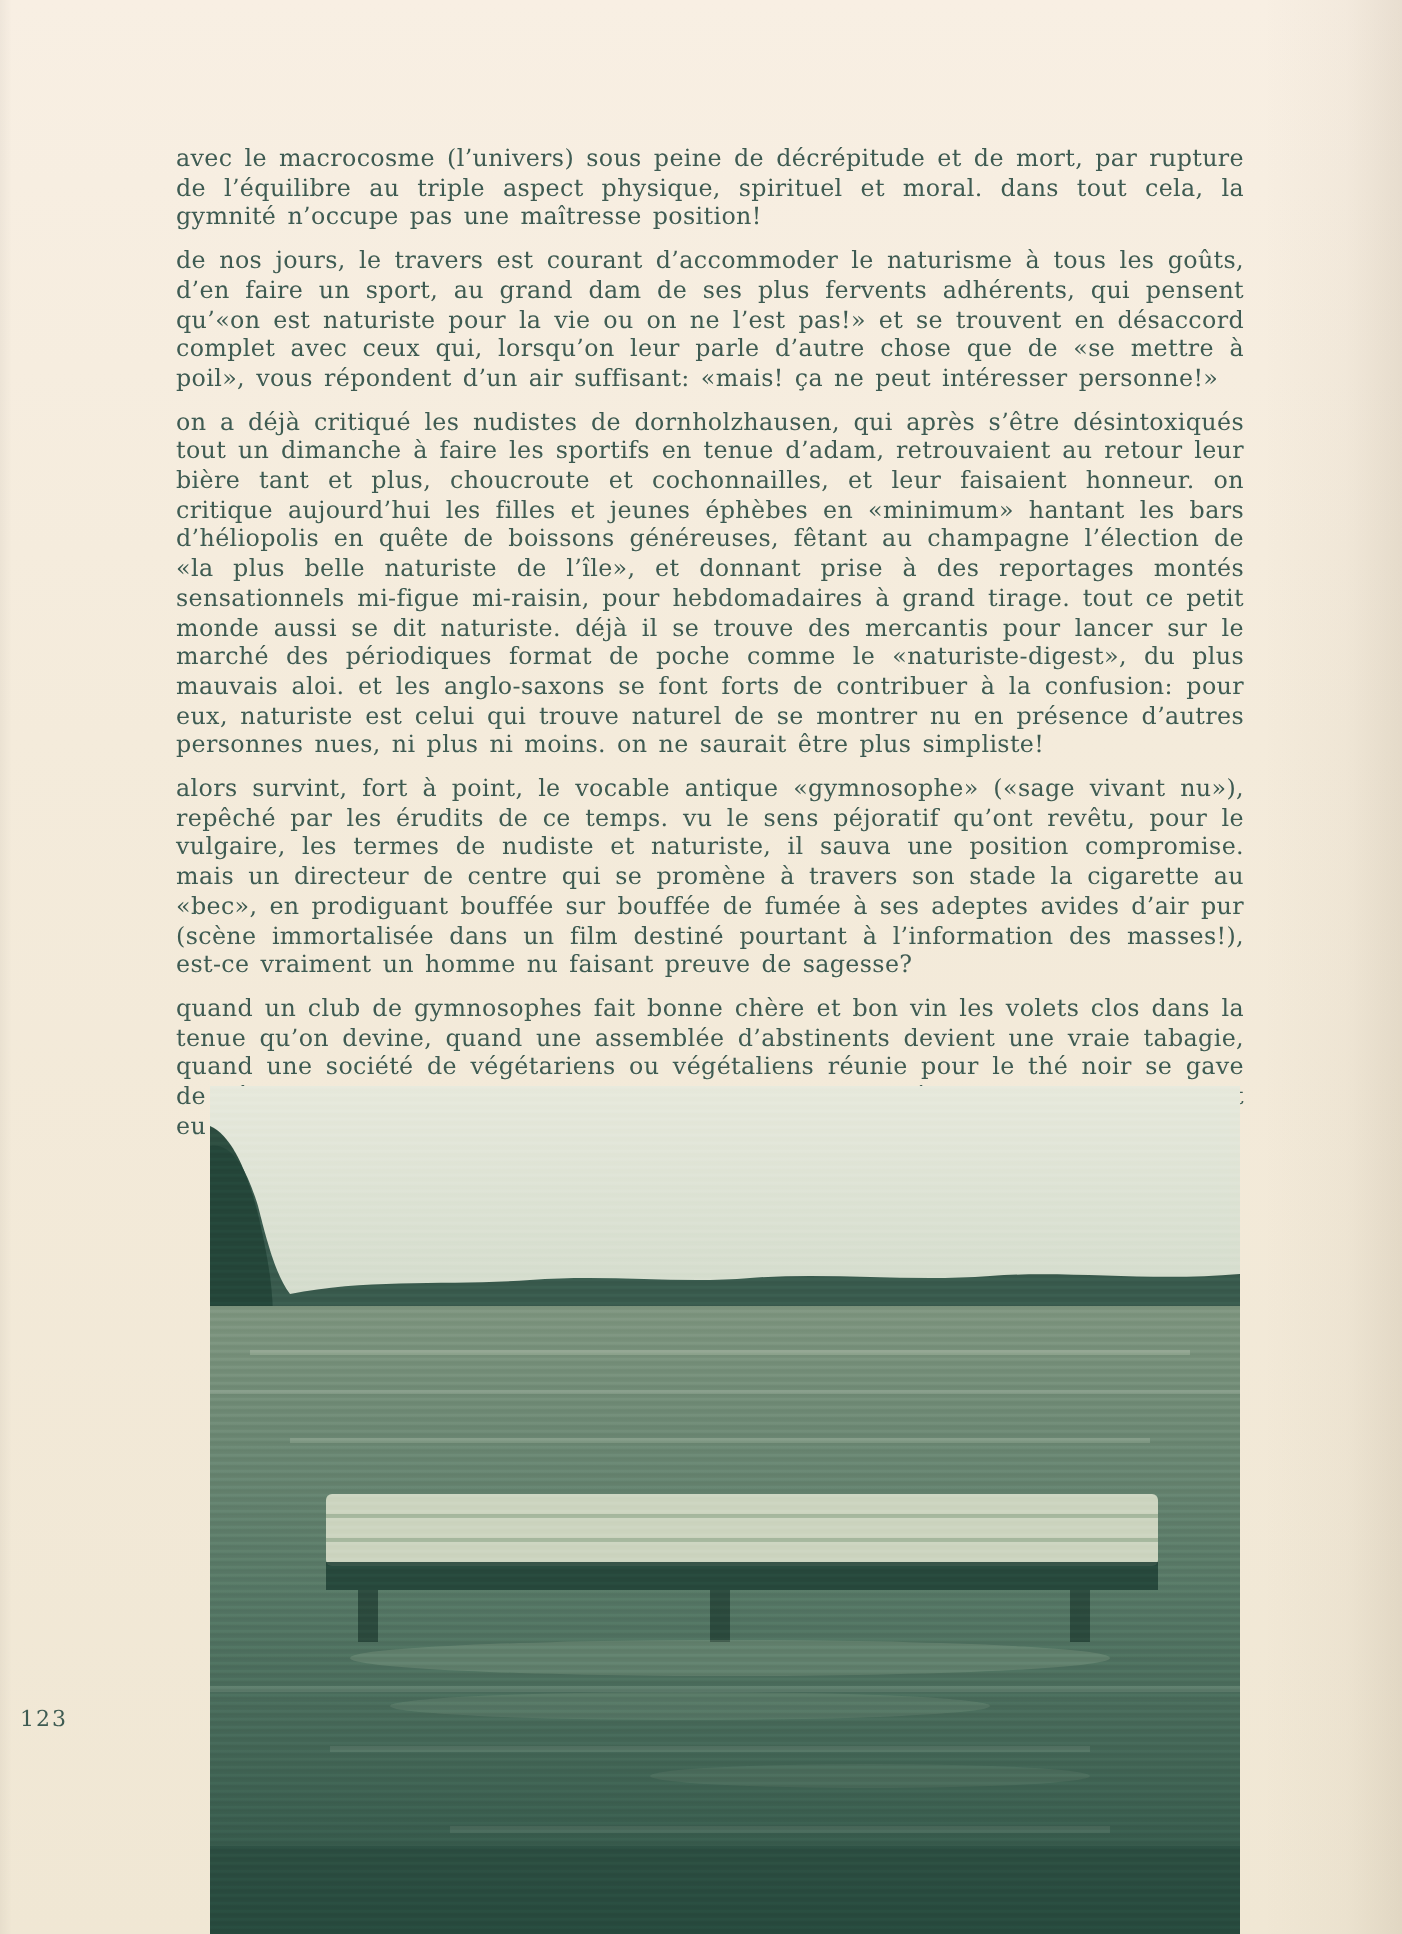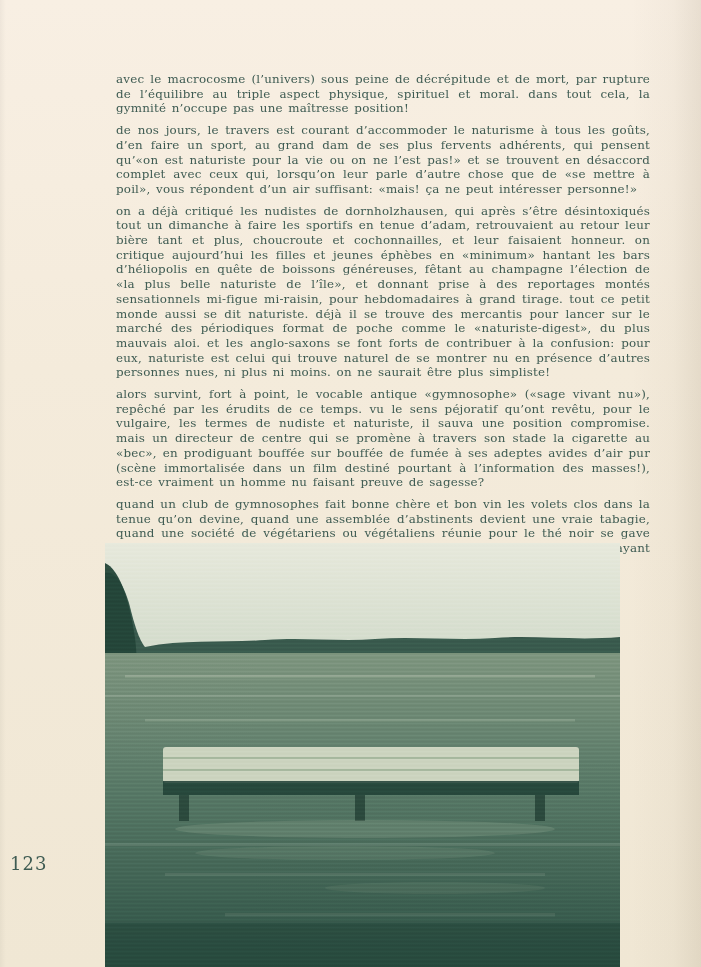--- a/index.html
+++ b/index.html
@@ -20,30 +20,30 @@
   }
   .page{
     position:relative;width:701px;height:967px;
     background:
       linear-gradient(90deg, rgba(0,0,0,0.04) 0px, rgba(0,0,0,0) 6px),
       linear-gradient(270deg, rgba(90,70,40,0.10) 0px, rgba(90,70,40,0.03) 28px, rgba(0,0,0,0) 70px),
       linear-gradient(180deg, var(--paper-hi) 0%, var(--paper) 38%, #f0e7d4 100%);
     box-sizing:border-box;
   }
   .textcol{
-    position:absolute;left:116px;top:72px;width:534px;
+    position:absolute;left:88px;top:72px;width:534px;
     color:var(--ink);
     font-size:11.9px;line-height:14.7px;
     text-align:justify;text-justify:inter-word;
     letter-spacing:0.18px;word-spacing:1.6px;
   }
   .textcol p{margin:0 0 7px 0;}
   .pagenum{
     position:absolute;left:10px;top:853px;
-    color:var(--ink);font-size:18px;letter-spacing:1px;
+    color:var(--ink);font-size:11px;letter-spacing:1px;
   }
   .photo{
     position:absolute;left:105px;top:543px;width:515px;height:424px;
     overflow:hidden;
     box-shadow:0 0 0 1px rgba(60,90,80,0.12) inset;
   }
   .photo svg{display:block;width:100%;height:100%;}
   .photo .grain{
     position:absolute;inset:0;pointer-events:none;
     background:repeating-linear-gradient(

